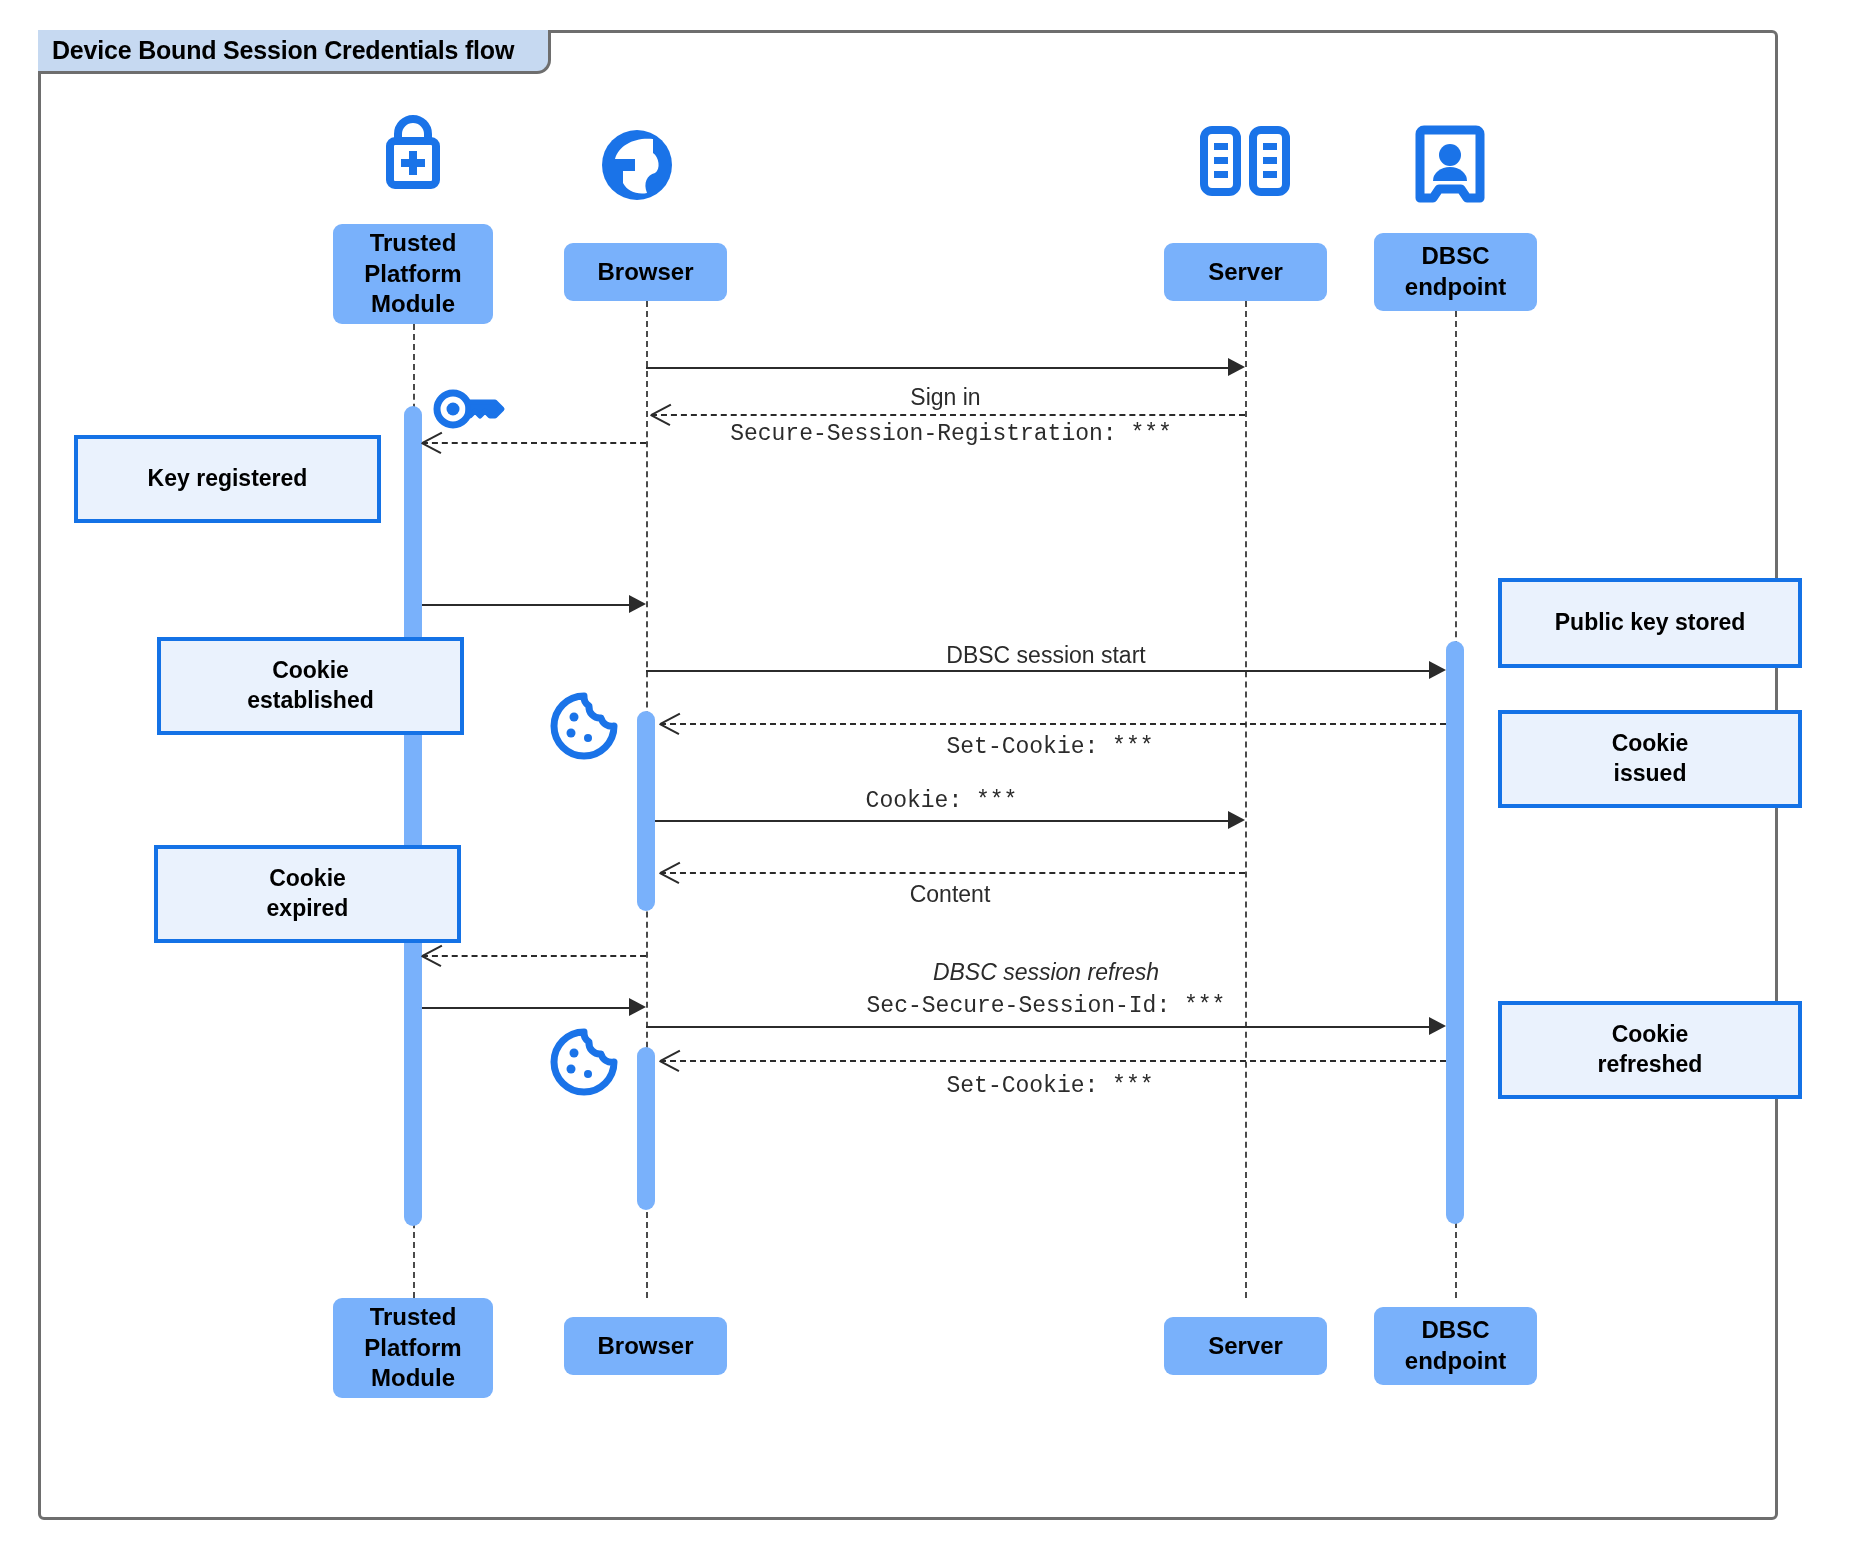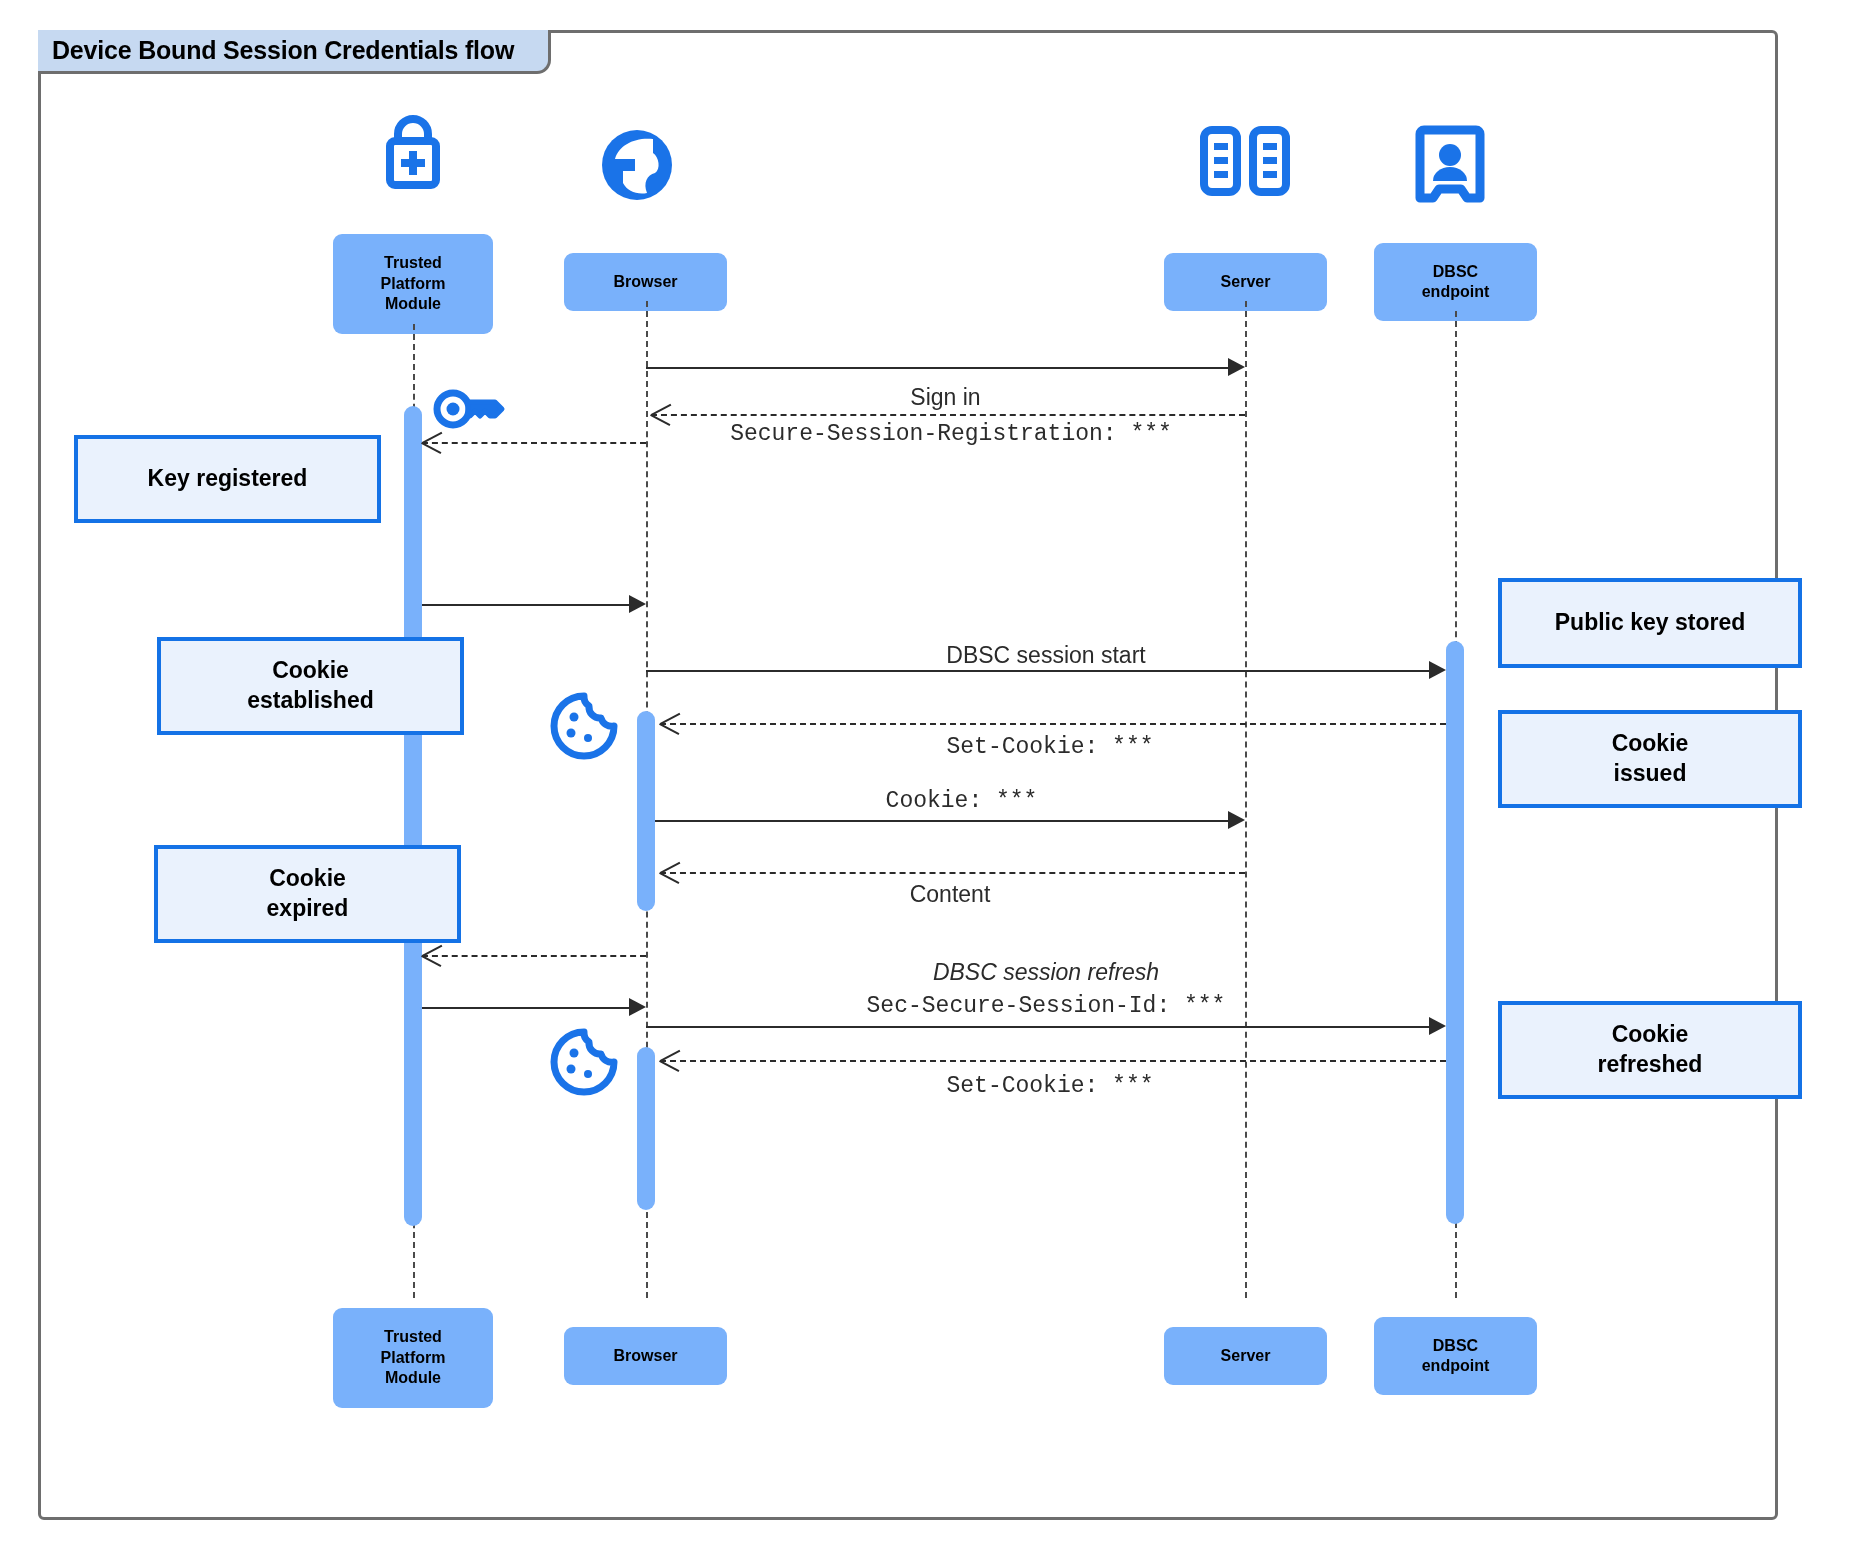--- a/index.html
+++ b/index.html
@@ -48,30 +48,29 @@
     white-space: nowrap;
   }
 
   
   .actor-box {
     position: absolute;
     background: #79b1fb;
     border-radius: 9px;
     color: #000000;
     font-weight: bold;
-    font-size: 16px;
+    font-size: 24px;
     line-height: 1.28;
     display: flex;
     align-items: center;
     justify-content: center;
     text-align: center;
     box-sizing: border-box;
     padding: 2px 10px;
     white-space: pre-line;
-    margin-top: 10px;
   }
   .lifeline {
     position: absolute;
     width: 0;
     border-left: 2px dashed #4a4a4a;
   }
   .activation {
     position: absolute;
     width: 18px;
     background: #79b1fb;
@@ -259,21 +258,21 @@
   <div class="msg-line solid" style="left:646px; top:670px; width:783px;"></div>
   <div class="arrowhead arrow-solid-right" style="left:1429px; top:661px;"></div>
 
   <div class="msg-line dashed" style="left:660px; top:723px; width:786px;"></div>
   <div class="arrowhead arrow-open-left" style="left:660px; top:723px;">
     <span class="a"></span>
       <span class="b"></span>
   </div>
   <div class="msg-label mono" style="left:655px; top:733px; width:790px;">Set-Cookie: ***</div>
 
-  <div class="msg-label mono" style="left:655px; top:787px; width:573px;margin-left:20px;">Cookie: ***</div>
+  <div class="msg-label mono" style="left:655px; top:787px; width:573px;">Cookie: ***</div>
   <div class="msg-line solid" style="left:655px; top:820px; width:573px;"></div>
   <div class="arrowhead arrow-solid-right" style="left:1228px; top:811px;"></div>
 
   <div class="msg-line dashed" style="left:660px; top:872px; width:585px;"></div>
   <div class="arrowhead arrow-open-left" style="left:660px; top:872px;">
     <span class="a"></span>
       <span class="b"></span>
   </div>
   <div class="msg-label sans" style="left:655px; top:880px; width:590px;">Content</div>
 

